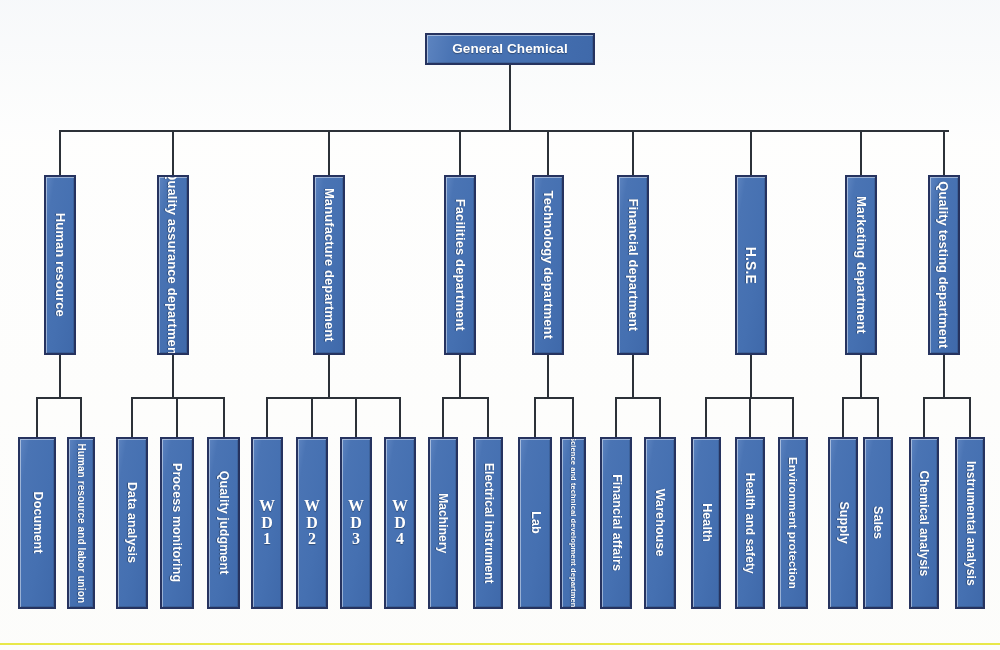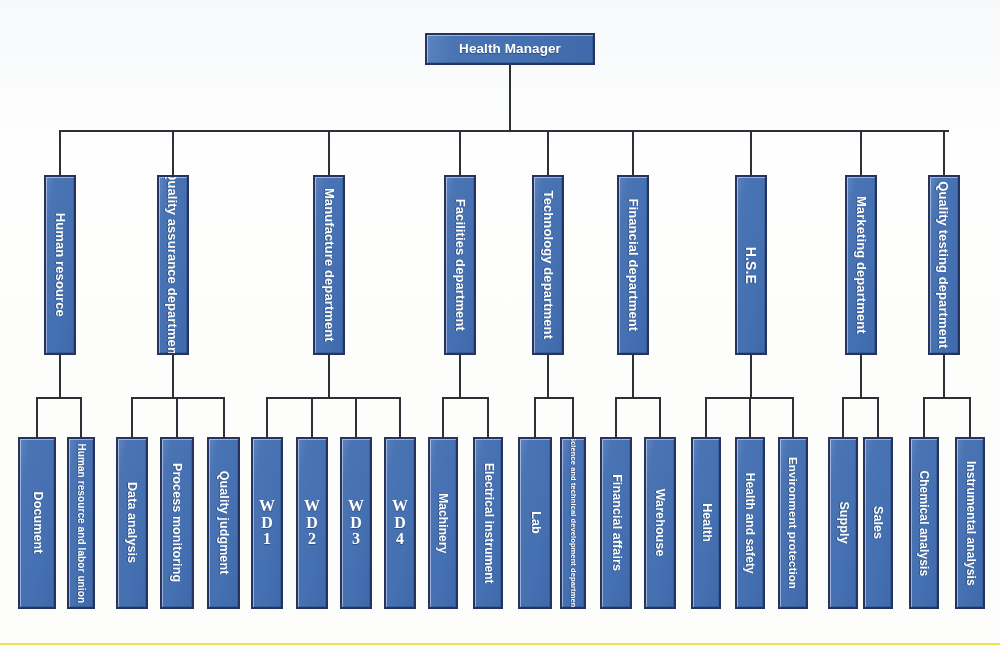--- a/index.html
+++ b/index.html
@@ -134,21 +134,21 @@
       <div class="line v" style="left: 877px; top: 397px; height: 40px; background: rgb(44, 49, 56);"></div>
       <div class="line v" style="left: 860px; top: 355px; height: 44px; background: rgb(44, 49, 56);"></div>
       <div class="line h" style="left: 842px; top: 397px; width: 37px; background: rgb(44, 49, 56);"></div>
       <div class="line v" style="left: 923px; top: 397px; height: 40px; background: rgb(44, 49, 56);"></div>
       <div class="line v" style="left: 969px; top: 397px; height: 40px; background: rgb(44, 49, 56);"></div>
       <div class="line v" style="left: 943px; top: 355px; height: 44px; background: rgb(44, 49, 56);"></div>
       <div class="line h" style="left: 923px; top: 397px; width: 48px; background: rgb(44, 49, 56);"></div>
     </div>
   <div id="layer-nodes">
       <div class="node root" style="left: 425px; top: 33px; width: 170px; height: 32px;">
-        <span class="label">Health Manager</span>
+        <span class="label">General Chemical</span>
       </div>
       <div class="node vert" style="left: 44px; top: 175px; width: 32px; height: 180px;">
         <span class="label" style="font-size: 13px;">Human resource</span>
       </div>
       <div class="node vert" style="left: 157px; top: 175px; width: 32px; height: 180px;">
         <span class="label" style="font-size: 13px;">Quality assurance department</span>
       </div>
       <div class="node vert" style="left: 313px; top: 175px; width: 32px; height: 180px;">
         <span class="label" style="font-size: 13px;">Manufacture department</span>
       </div>

